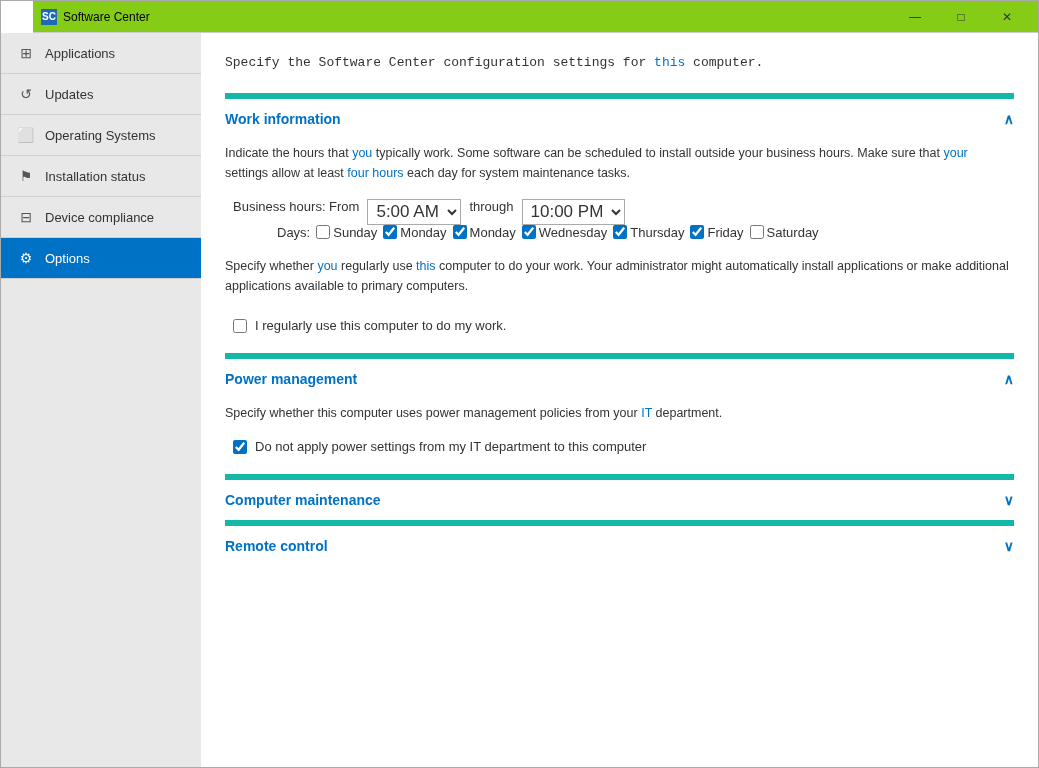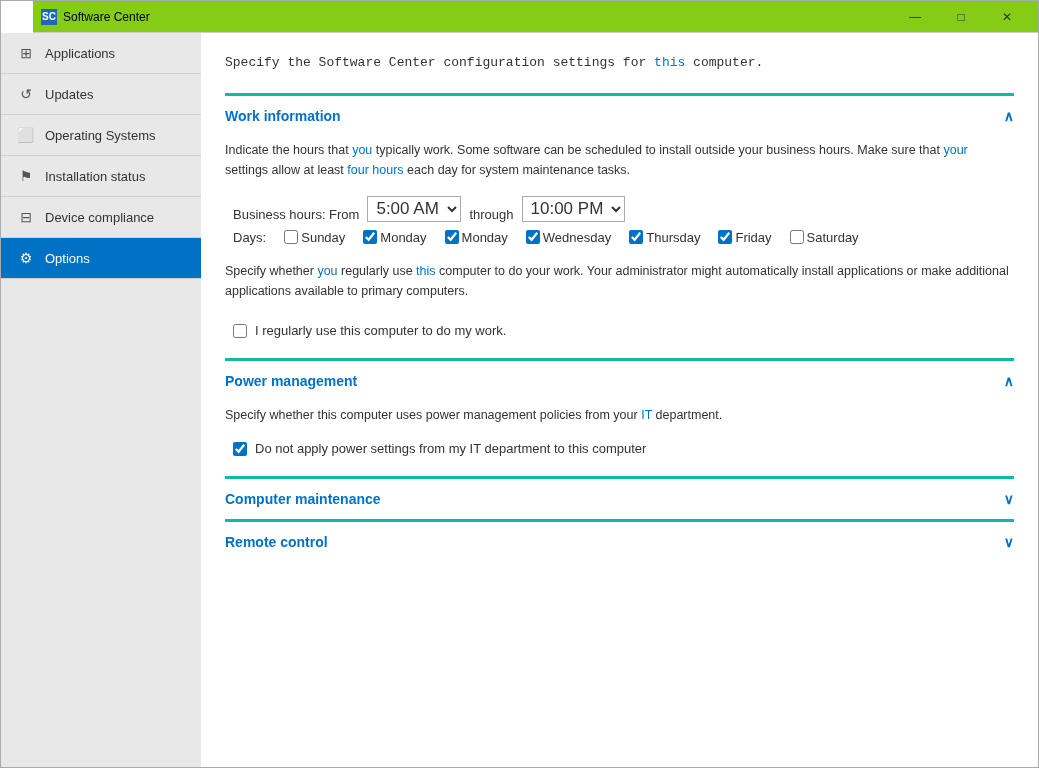--- a/index.html
+++ b/index.html
@@ -126,21 +126,21 @@
       color: #333;
       margin-bottom: 20px;
       line-height: 1.5;
       font-family: Liberation Mono, monospace;
     }
     .page-description .highlight {
       color: #0072c6;
     }
     
     .section {
-      border-top: 3px solid #14b8a6;
+      border-top: 6px solid #14b8a6;
       margin-bottom: 0;
     }
     .section-header {
       display: flex;
       align-items: center;
       justify-content: space-between;
       padding: 12px 0 12px 0;
       cursor: pointer;
     }
     .section-title {
@@ -161,44 +161,45 @@
       font-size: 12.5px;
       color: #333;
       line-height: 1.6;
       margin-bottom: 16px;
     }
     .description-text .highlight {
       color: #0072c6;
     }
     .business-hours-row {
       display: flex;
-      align-items: flex-end;
+      align-items: flex-start;
       gap: 8px;
-      margin-bottom: 8px;
+      margin-bottom: 0;
       font-size: 13px;
       color: #333;
       padding-left: 8px;
     }
     .dropdown-select {
       height: 26px;
       border: 1px solid #aaa;
       background: white;
       font-size: 17px;
       padding: 0 4px;
       cursor: pointer;
       color: #333;
     }
     .days-row {
       display: flex;
-      gap: 18px;
+      gap: 6px;
       margin-bottom: 16px;
       font-size: 13px;
       color: #333;
       flex-wrap: wrap;
       padding-left: 8px;
+      margin-left: 44px;
     }
     .day-item {
       display: flex;
       align-items: center;
       gap: 3px;
     }
     .day-item input[type="checkbox"] {
       width: 14px;
       height: 14px;
       cursor: pointer;

